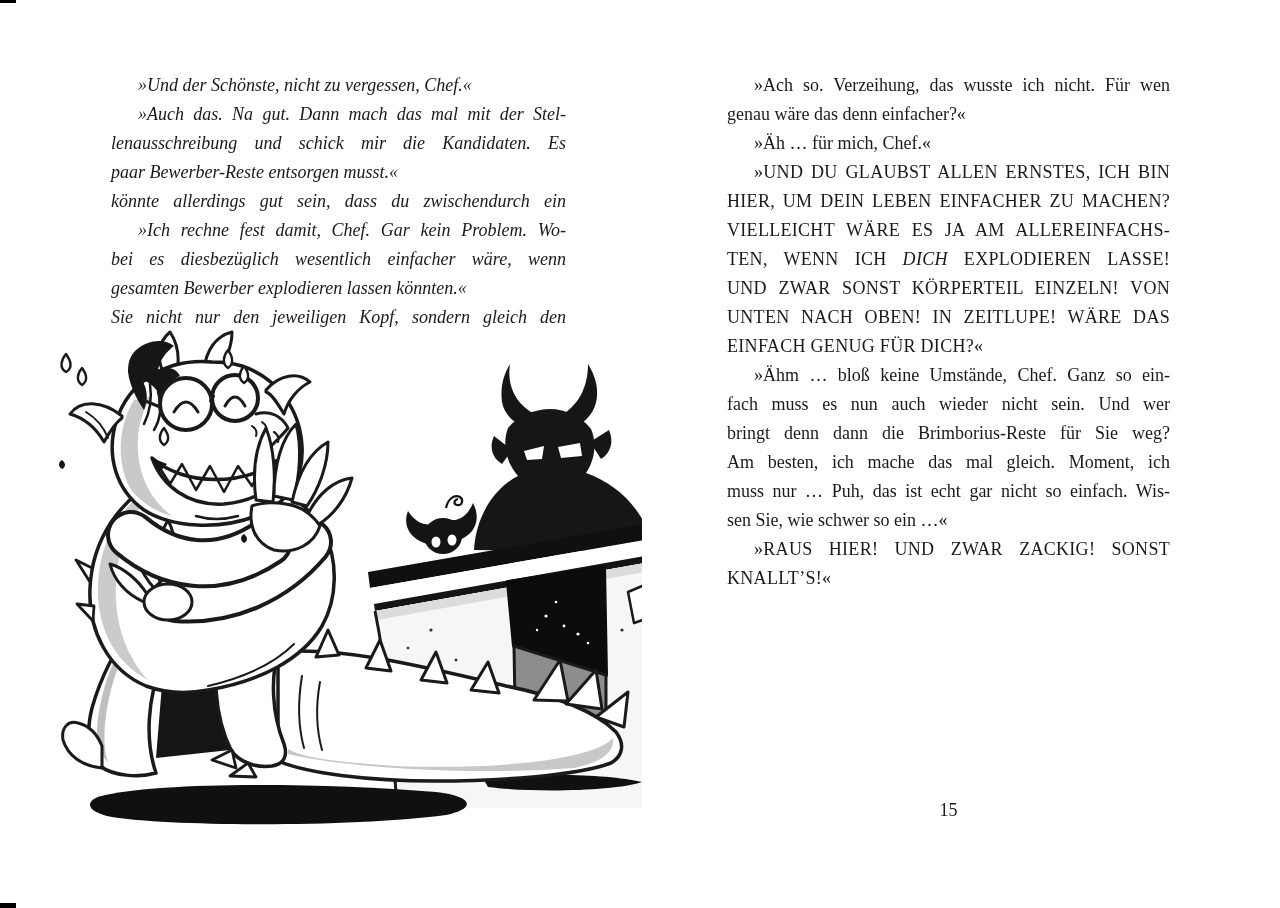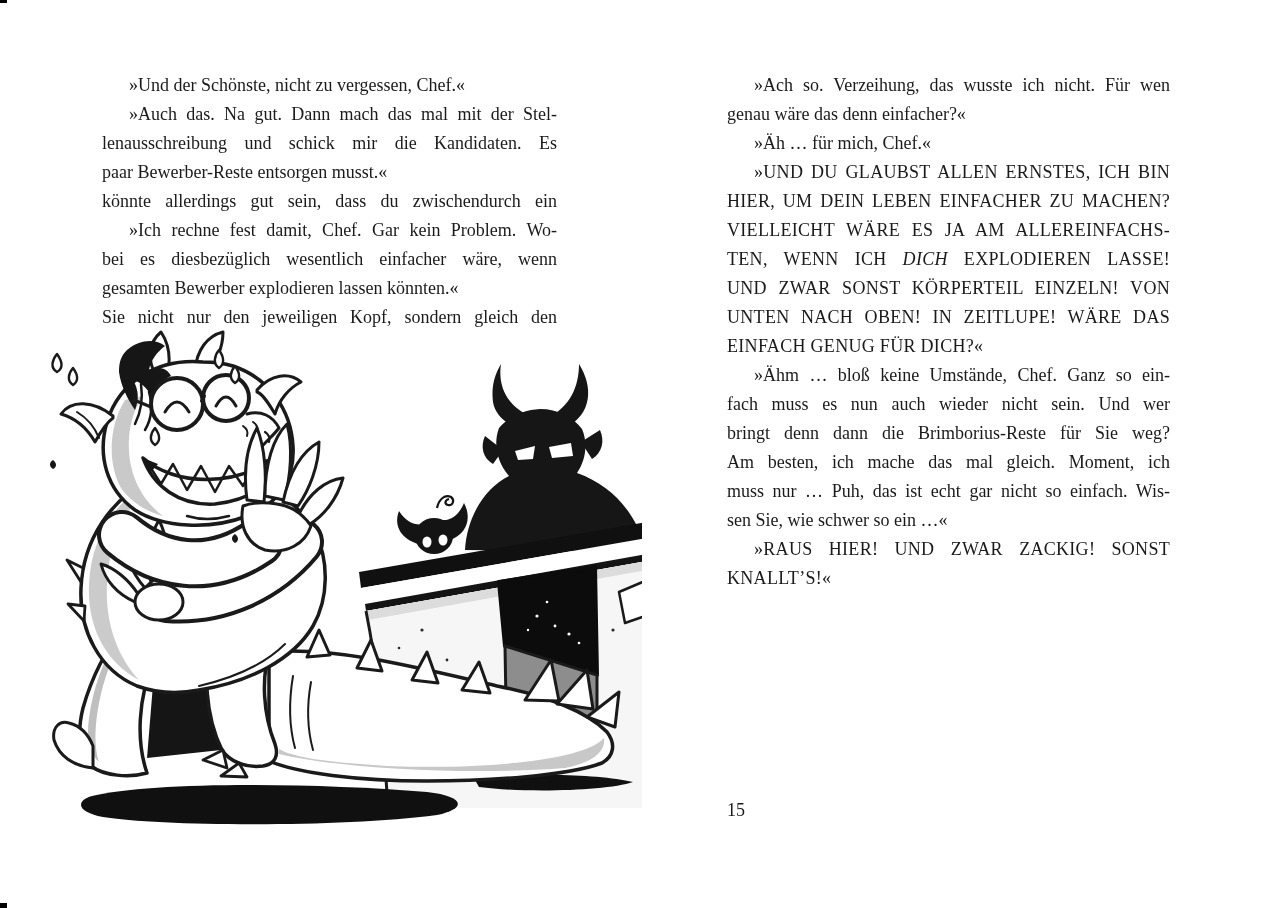--- a/index.html
+++ b/index.html
@@ -5,35 +5,35 @@
   html,body{margin:0;padding:0;}
   body{
     width:1280px;height:908px;position:relative;overflow:hidden;
     background:#ffffff;color:#1a1a1a;
     font-family:"Liberation Serif","DejaVu Serif",serif;
   }
   .rule-top{position:absolute;top:0;left:0;width:1280px;height:3px;background:#000;}
   .rule-bottom{position:absolute;bottom:0;left:0;width:1280px;height:5px;background:#000;}
   .gutter{position:absolute;top:0;bottom:0;left:639px;width:3px;background:#000;}
   .page{position:absolute;top:0;height:100%;background:#fff;}
-  .page.left{left:7px;width:646px;}
+  .page.left{left:16px;width:646px;font-style:italic;}
   .page.right{left:642px;width:743px;}
   .text-block{position:absolute;}
   .page.left  .text-block{top:71px;left:95px;width:455px;}
   .page.right .text-block{top:71px;left:85px;width:443px;}
   .para{margin:0;}
   .line{
     font-size:18px;line-height:29px;height:29px;
     text-align:justify;text-align-last:justify;
     white-space:nowrap;
   }
   .line.caps{font-size:18px;letter-spacing:0.3px;}
   .line.last{text-align-last:left;}
   .line.first{text-indent:27px;}
-  .page-number{position:absolute;top:800px;left:85px;width:443px;text-align:left;font-size:18px;}
+  .page-number{position:absolute;top:800px;left:85px;width:443px;text-align:center;font-size:18px;}
   .illustration{position:absolute;left:0;top:330px;width:640px;height:512px;}
   svg *{vector-effect:none;}
 </style>
 </head>
 <body>
 
 <div class="rule-top"></div>
 <div class="gutter"></div>
 <div class="rule-bottom"></div>
 

